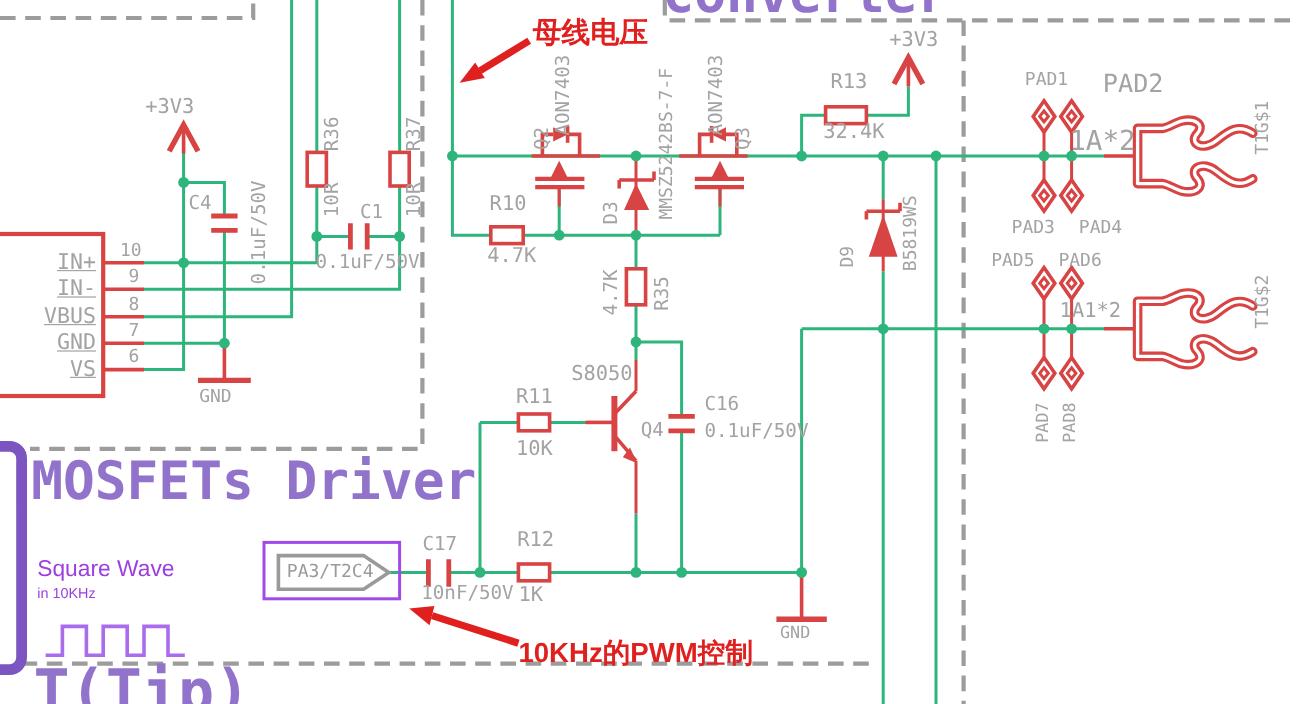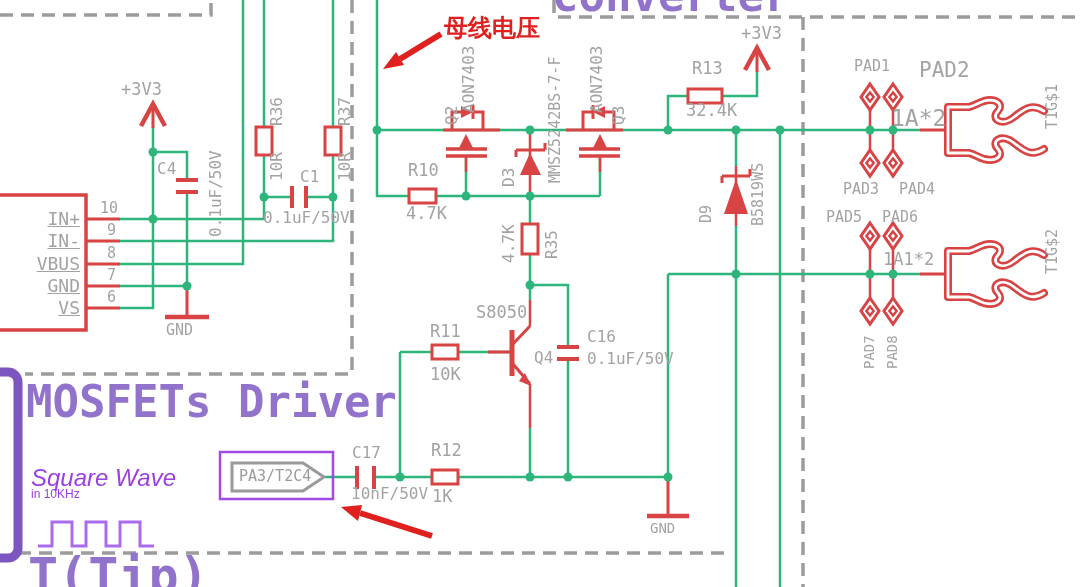--- a/index.html
+++ b/index.html
@@ -178,22 +178,23 @@
     <path d="M432,536 L360,513" stroke="var(--anno)" stroke-width="6" fill="none"></path>
     <path d="M341,507 L362,505 L358,521 Z" fill="var(--anno)"></path>
   </g>
 </svg>
 
   <div class="t big" style="left:552px;top:-27px;">converter</div>
   <div class="t big" style="left:26px;top:379px;">MOSFETs Driver</div>
   <div class="t big" style="left:28px;top:550px;font-size:50px;">T(Tip)</div>
 
   <div class="t anno" style="left:444px;top:15px;font-size:24px;">母线电压</div>
-
-  <div class="t sans" style="left:31px;top:465px;font-size:24px;color:var(--pbright);font-style:italic;">Square Wave</div>
+  <div class="t anno" style="left:432px;top:532px;font-size:23px;">10KHz的PWM控制</div>
+
+  <div class="t sans" style="left:31px;top:465px;font-size:19px;color:var(--pbright);">Square Wave</div>
   <div class="t sans" style="left:31px;top:488px;font-size:12px;color:var(--pbright);">in 10KHz</div>
 
 
   <div class="t" style="left:121px;top:81px;font-size:17px;">+3V3</div>
   <div class="t" style="left:741px;top:25px;font-size:17px;">+3V3</div>
   <div class="t" style="left:166px;top:323px;font-size:15px;">GND</div>
   <div class="t" style="left:650px;top:521px;font-size:14px;">GND</div>
 
   <div class="t right" style="left:8px;top:210px;width:72px;font-size:18px;">IN+</div>
   <div class="t right" style="left:8px;top:232px;width:72px;font-size:18px;">IN-</div>

